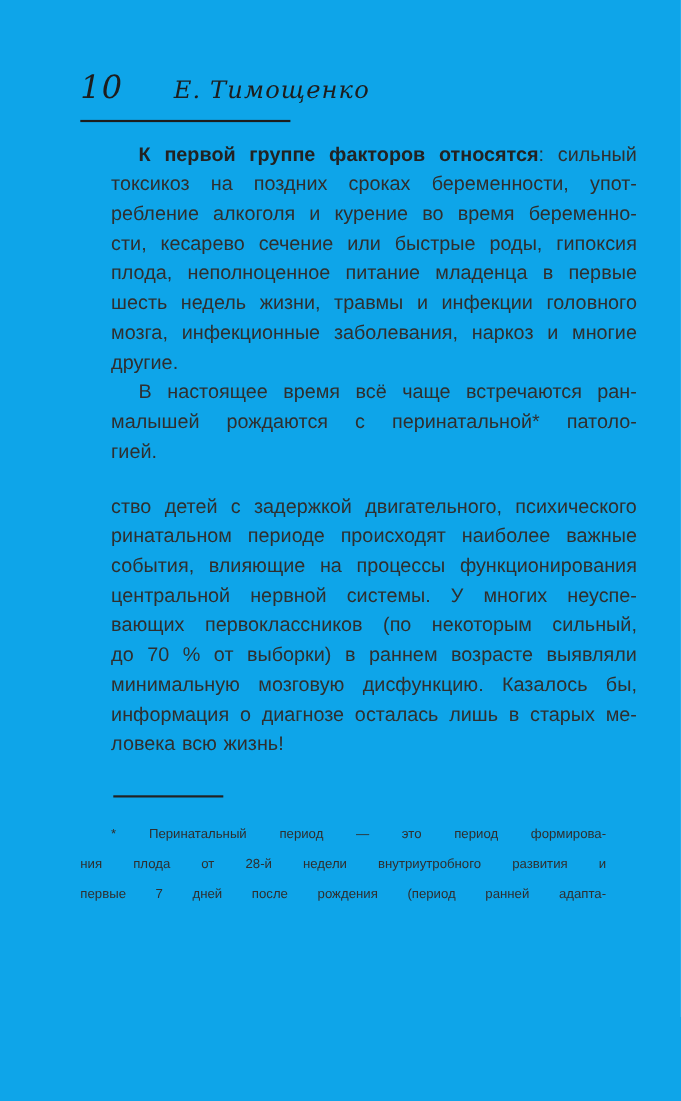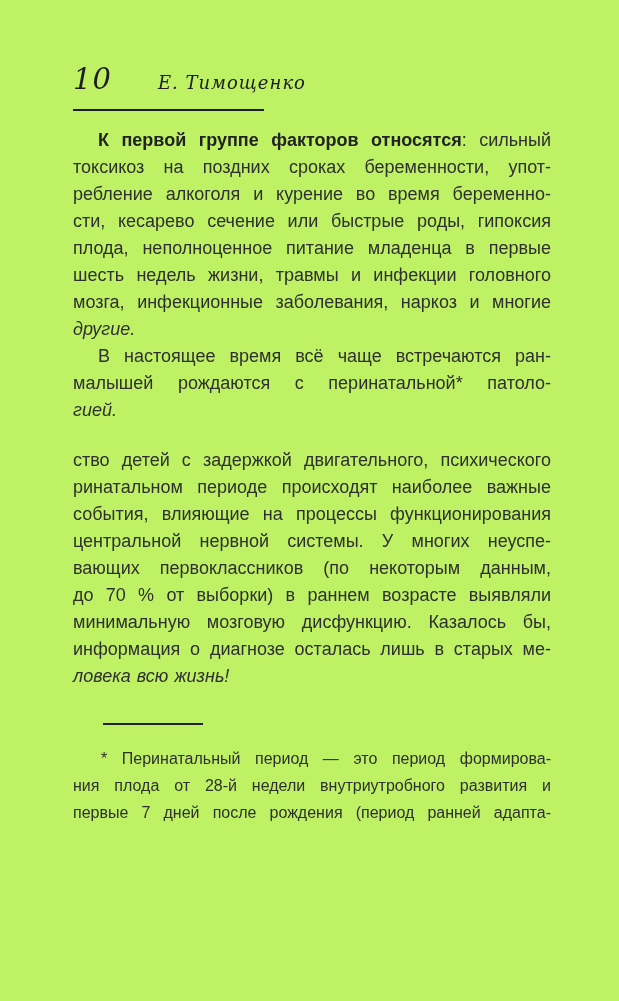--- a/index.html
+++ b/index.html
@@ -4,21 +4,21 @@
 <style>
   html, body {
     margin: 0;
     padding: 0;
     background: #ffffff;
   }
   .page {
     position: relative;
     width: 619px;
     height: 1001px;
-    background: #bef264;
+    background: #0ea5e9;
     box-sizing: border-box;
     padding: 62px 68px 0 73px;
     overflow: hidden;
     font-family: "Liberation Sans", "DejaVu Sans", sans-serif;
     color: #2f2f2f;
   }
   
   .header-row {
     display: flex;
     align-items: baseline;
@@ -27,63 +27,64 @@
   .pagenum {
     font-family: "DejaVu Serif", serif;
     font-style: italic;
     font-size: 29px;
     color: #1d1d1d;
     letter-spacing: 1px;
   }
   .author {
     font-family: "DejaVu Serif", serif;
     font-style: italic;
-    font-size: 18px;
+    font-size: 22px;
     color: #1d1d1d;
     margin-left: 46px;
     letter-spacing: 1px;
     text-align: center;
   }
   .header-rule {
     width: 191px;
     height: 2px;
     background: #1d1d1d;
     margin-top: 7px;
   }
   
   .body-text {
     margin-top: 16px;
     width: 478px;
+    margin-left: 28px;
   }
   .para { margin: 0; }
   .para.gap { margin-top: 23px; }
   .line {
     font-size: 18px;
     line-height: 27px;
     text-align: justify;
     text-align-last: justify;
     word-spacing: 1px;
   }
   .line.first { text-indent: 25px; }
-  .line.last { text-align-last: left; font-style: italic; }
+  .line.last { text-align-last: left; }
   .bold { font-weight: bold; color: #222222; }
   
   .footnote { margin-top: 33px; }
   .footnote-rule {
     width: 100px;
     height: 2px;
     background: #222222;
     margin-left: 30px;
   }
   .footnote-text {
     margin-top: 20px;
     width: 478px;
   }
   .footnote-text .line {
-    font-size: 16px;
+    font-size: 12px;
     line-height: 27px;
   }
   .footnote-text .line.first { text-indent: 28px; }
 </style>
 </head>
 <body>
 
 <div class="page">
 
   <div class="header">
@@ -108,21 +109,21 @@
     <div class="para">
         <div class="line first"><span>В настоящее время всё чаще встречаются ран-</span></div>
         <div class="line"><span>малышей рождаются с перинатальной* патоло-</span></div>
         <div class="line last"><span>гией.</span></div>
       </div>
     <div class="para gap">
         <div class="line"><span>ство детей с задержкой двигательного, психического</span></div>
         <div class="line"><span>ринатальном периоде происходят наиболее важные</span></div>
         <div class="line"><span>события, влияющие на процессы функционирования</span></div>
         <div class="line"><span>центральной нервной системы. У многих неуспе-</span></div>
-        <div class="line"><span>вающих первоклассников (по некоторым данным,</span></div>
+        <div class="line"><span>вающих первоклассников (по некоторым сильный,</span></div>
         <div class="line"><span>до 70 % от выборки) в раннем возрасте выявляли</span></div>
         <div class="line"><span>минимальную мозговую дисфункцию. Казалось бы,</span></div>
         <div class="line"><span>информация о диагнозе осталась лишь в старых ме-</span></div>
         <div class="line last"><span>ловека всю жизнь!</span></div>
       </div>
   </div>
 
   <div class="footnote">
     <div class="footnote-rule"></div>
     <div class="footnote-text">

